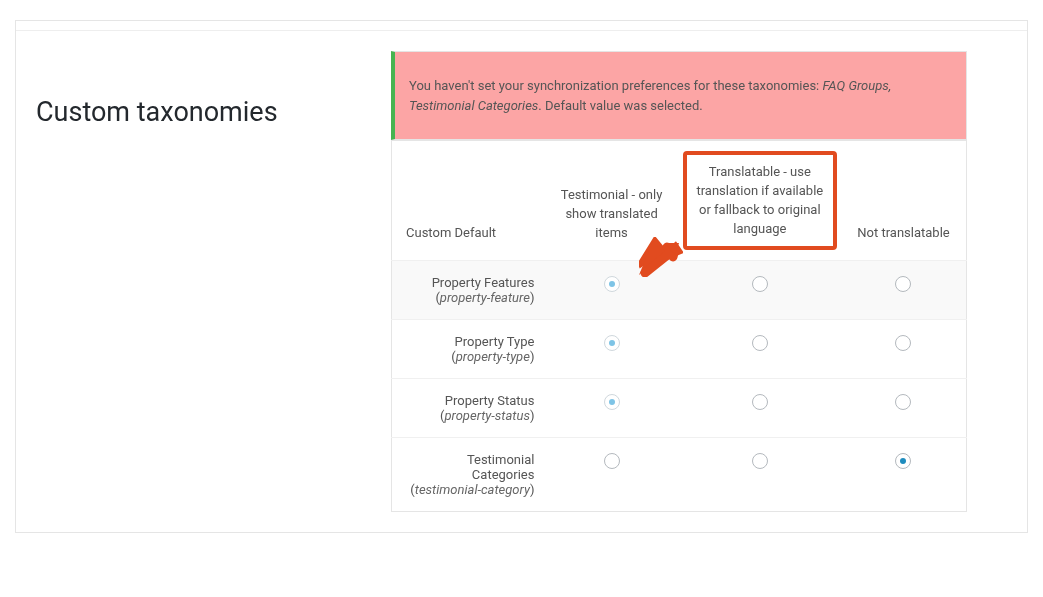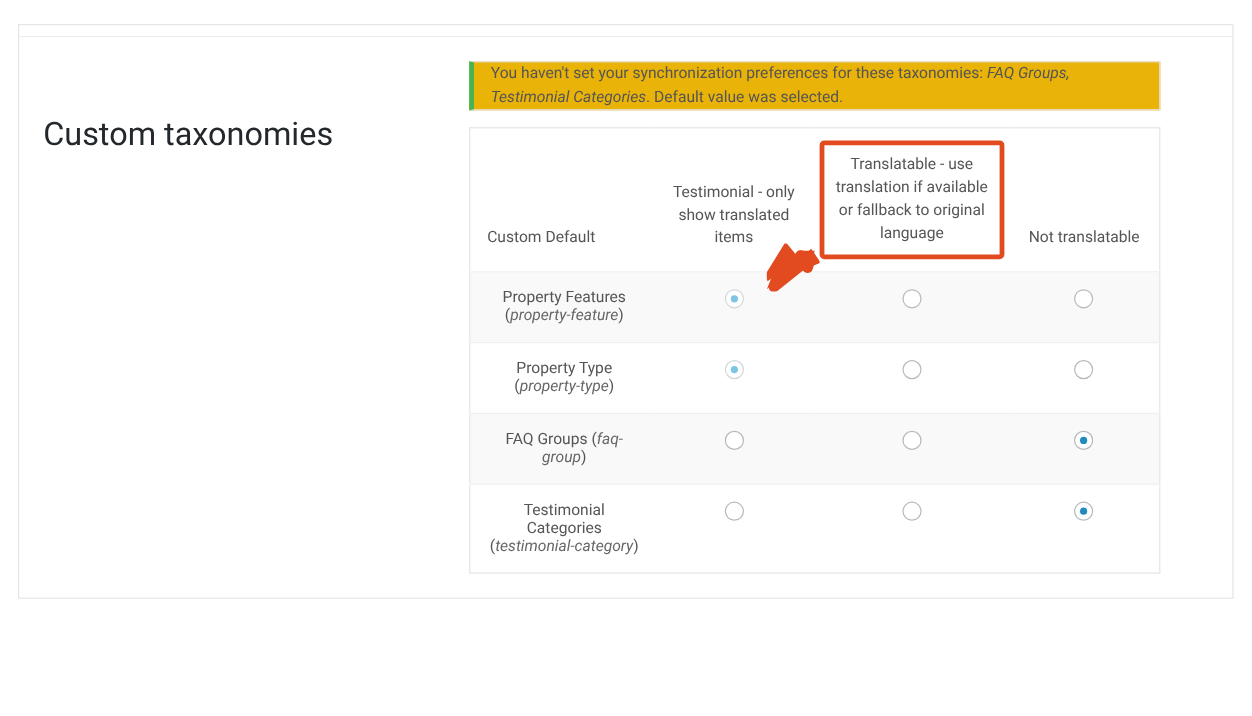--- a/index.html
+++ b/index.html
@@ -33,24 +33,23 @@
       color: #23282d;
       margin-top: 45px;
     }
     .section-right {
       flex: 1;
       padding-right: 60px;
     }
     .notice {
       border: 1px solid #e5e5e5;
       border-left: 4px solid #46b450;
-      background: #eab308;
-      padding: 0 14px;
+      background: #fca5a5;
+      padding: 24px 14px;
       color: #555;
-      margin-bottom: 14px;
       line-height: 1.5;
     }
     .notice em { font-style: italic; }
     .table {
       width: 100%;
       border: 1px solid #e5e5e5;
       border-collapse: collapse;
     }
     .table th {
       text-align: center;
@@ -65,21 +64,21 @@
       text-align: left;
       padding-left: 14px;
     }
     .table td {
       text-align: center;
       padding: 14px 10px;
       border-top: 1px solid #f0f0f0;
       vertical-align: top;
     }
     .table td.first {
-      text-align: center;
+      text-align: right;
       padding-left: 14px;
       color: #555;
     }
     .table td.first em { font-style: italic; color: #666; }
     .table tr.alt td {
       background: #f9f9f9;
     }
     .radio {
       width: 16px;
       height: 16px;
@@ -171,25 +170,25 @@
               <td><span class="radio checked-soft"></span></td>
               <td><span class="radio"></span></td>
               <td><span class="radio"></span></td>
             </tr>
             <tr>
               <td class="first">Property Type (<em>property-type</em>)</td>
               <td><span class="radio checked-soft"></span></td>
               <td><span class="radio"></span></td>
               <td><span class="radio"></span></td>
             </tr>
-            <tr class="alt">
-              <td class="first">FAQ Groups (<em>faq-group</em>)</td>
+            <tr>
+              <td class="first">Property Status (<em>property-status</em>)</td>
+              <td><span class="radio checked-soft"></span></td>
               <td><span class="radio"></span></td>
               <td><span class="radio"></span></td>
-              <td><span class="radio checked"></span></td>
             </tr>
             <tr>
               <td class="first">Testimonial Categories (<em>testimonial-category</em>)</td>
               <td><span class="radio"></span></td>
               <td><span class="radio"></span></td>
               <td><span class="radio checked"></span></td>
             </tr>
           </tbody>
       </table>
     </div>

